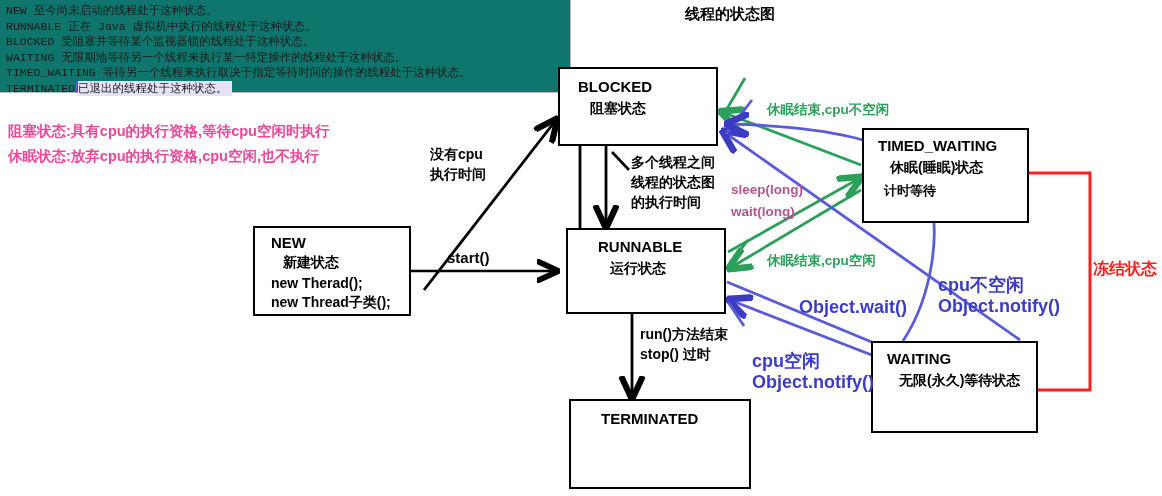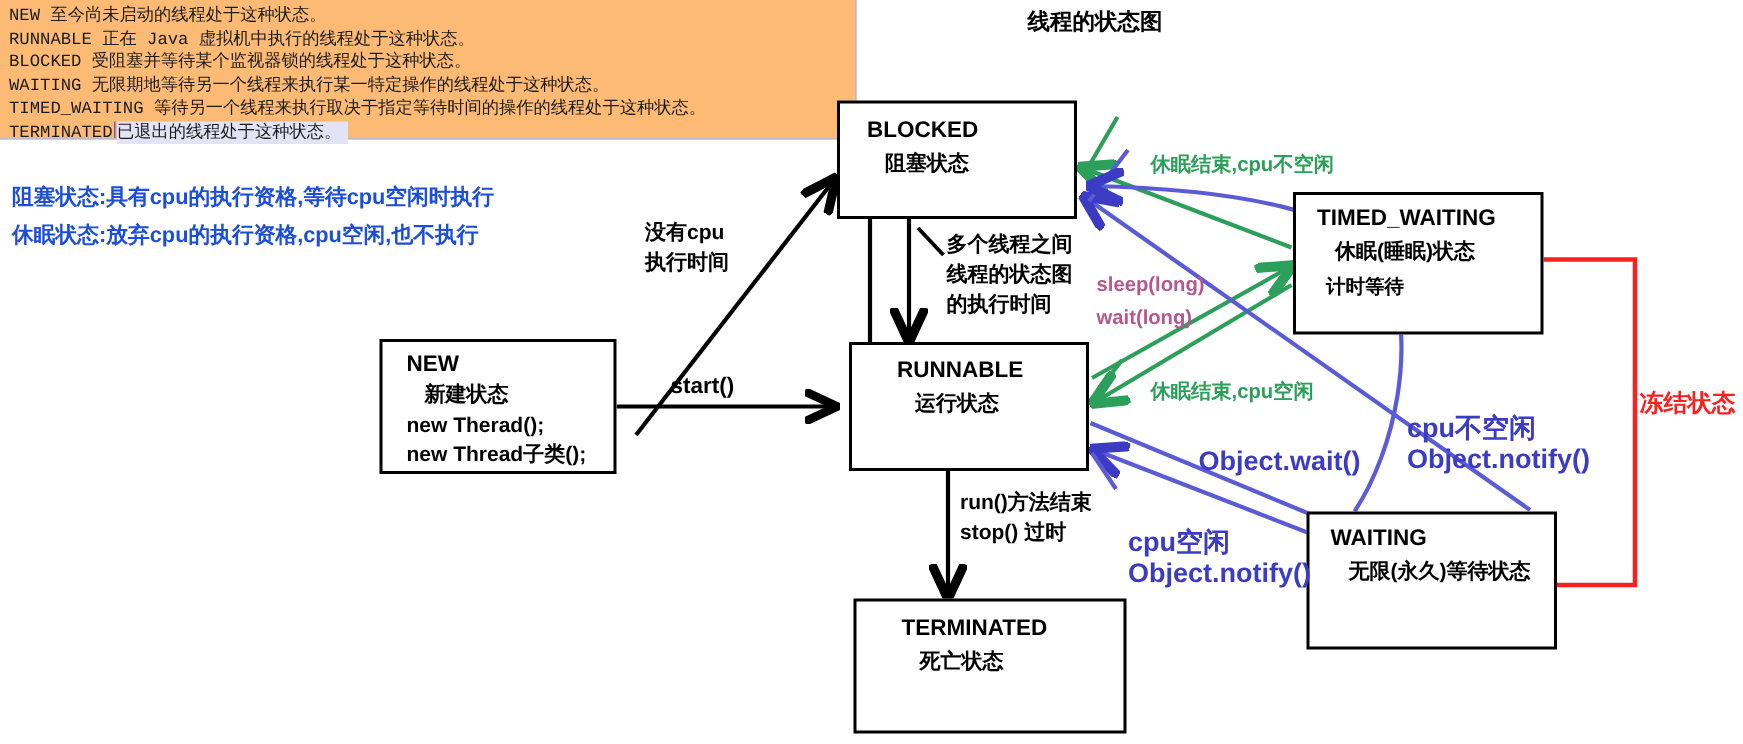--- a/index.html
+++ b/index.html
@@ -7,39 +7,39 @@
     width:1162px;height:496px;position:relative;overflow:hidden;
     font-family:"Liberation Sans","DejaVu Sans",sans-serif;
   }
   .canvas{position:absolute;left:0;top:0;width:1162px;height:496px;}
   svg.wires{position:absolute;left:0;top:0;width:1162px;height:496px;pointer-events:none;}
 
   
   #doc-header{
     position:absolute;left:0;top:0;width:571px;height:93px;
     border-right:1px solid #b9b9c8;border-bottom:1px solid #b9b9c8;
-    background:#fdba74;
+    background:#0f766e;
     font-family:"Liberation Mono","DejaVu Sans Mono",monospace;
     font-size:11.5px;line-height:15.5px;color:#1a1a1a;
     padding:3px 0 0 6px;box-sizing:border-box;
   }
   #doc-header .ln{white-space:nowrap;}
   #doc-header .ln.hl{background:#e4e2f5;display:inline-block;padding-right:4px;}
   #doc-header .kw{letter-spacing:0px;}
   #doc-header .caret{display:inline-block;width:1px;height:11px;background:#6a5acd;
                      vertical-align:-1px;margin:0 1px;}
 
   
   #diagram-title{
     position:absolute;left:620px;top:5px;width:220px;text-align:center;
     font-size:15px;font-weight:bold;color:#000;
   }
 
   
-  .red-note{position:absolute;color:#1d4ed8;font-weight:bold;font-size:14.5px;white-space:nowrap;}
+  .red-note{position:absolute;color:#ec4899;font-weight:bold;font-size:14.5px;white-space:nowrap;}
   #note-blocked{left:8px;top:122px;}
   #note-sleeping{left:8px;top:147px;}
 
   
   .state-box{
     position:absolute;border:2.5px solid #000;background:#fff;box-sizing:border-box;
     color:#000;z-index:3;
   }
   .state-box .title{font-weight:bold;font-size:15px;}
   .state-box .sub{font-weight:bold;font-size:14px;padding-left:12px;}
@@ -224,21 +224,20 @@
   <div class="state-box" id="box-waiting">
     <div class="inner">
       <div class="title">WAITING</div>
       <div class="sub">无限(永久)等待状态</div>
     </div>
   </div>
 
   <div class="state-box" id="box-terminated">
     <div class="inner">
       <div class="title">TERMINATED</div>
-      <div class="sub">死亡状态</div>
     </div>
   </div>
 
   <div class="lbl blk" id="lbl-no-cpu">
     <div>没有cpu</div>
     <div>执行时间</div>
   </div>
 
   <div class="lbl blk" id="lbl-start">start()</div>
 

